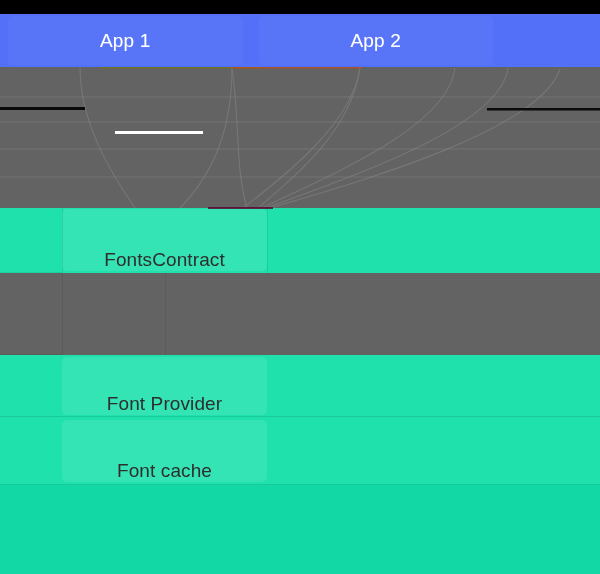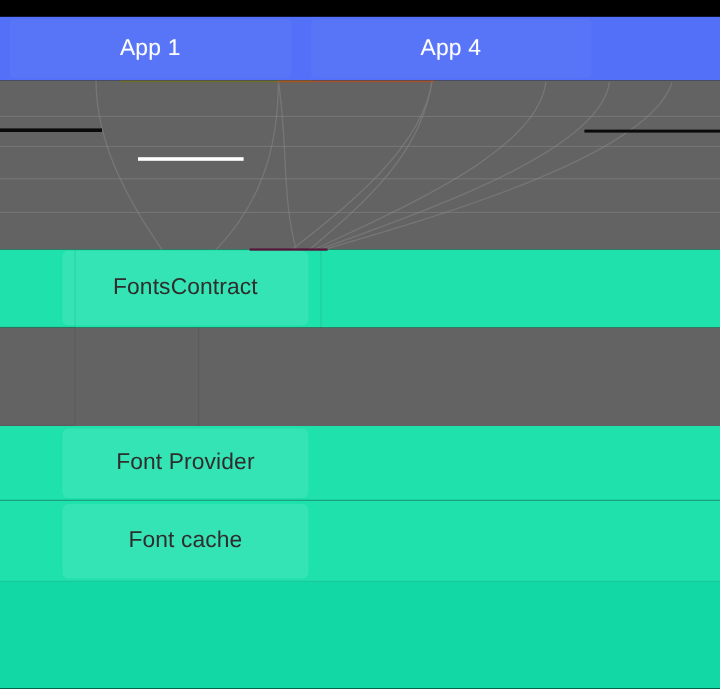--- a/index.html
+++ b/index.html
@@ -77,26 +77,26 @@
     top: 67px;
     left: 0;
     width: 600px;
     height: 145px;
     pointer-events: none;
   }
 
   
   .comp-box {
     position: absolute;
-    left: 52px;
+    left: 62px;
     width: 205px;
     border-radius: 5px;
     background: rgba(255,255,255,0.10);
     display: flex;
-    align-items: center;
+    align-items: flex-end;
     justify-content: center;
     color: #2e2e2e;
     font-size: 19px;
     letter-spacing: 0.1px;
   }
   .box-fontscontract { top: 209px; height: 62px; }
   .box-fontprovider  { top: 357px; height: 58px; }
   .box-fontcache     { top: 420px; height: 62px; }
 
   
@@ -122,21 +122,21 @@
   <div class="band band-teal-4"></div>
 
   <div class="divider-faint" style="top:416px;"></div>
   <div class="divider-faint" style="top:484px;"></div>
 
   <div class="apps-row">
     <div class="app-box">
       <span class="app-label">App 1</span>
     </div>
     <div class="app-box">
-      <span class="app-label">App 4</span>
+      <span class="app-label">App 2</span>
     </div>
   </div>
 
   <svg class="funnel" viewBox="0 0 600 145" preserveAspectRatio="none">
     <g fill="none" stroke="#7a7a7a" stroke-width="1.1" opacity="0.85">
       <path d="M80,0 C80,55 110,105 135,141"></path>
       <path d="M232,0 C232,60 215,105 180,141"></path>
       <path d="M232,1 C240,55 235,100 247,141"></path>
       <path d="M360,0 C352,62 300,105 258,141"></path>
       <path d="M360,1 C352,55 290,105 243,141"></path>

